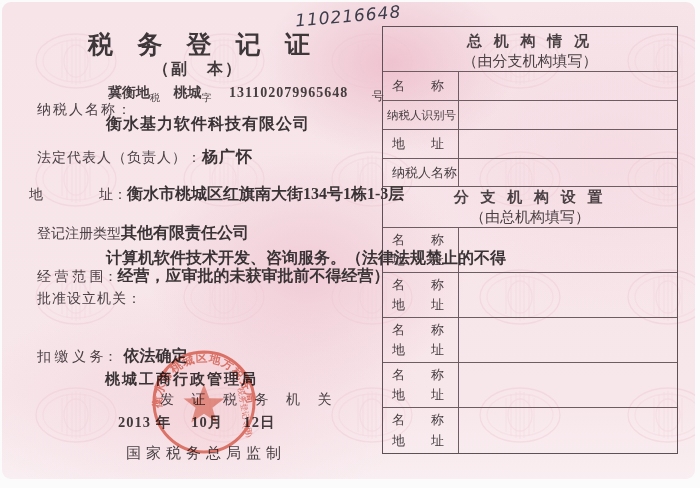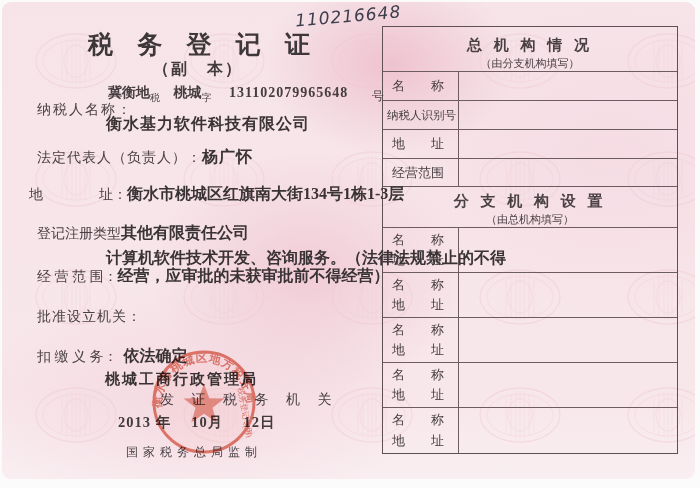--- a/index.html
+++ b/index.html
@@ -25,33 +25,33 @@
   .certline{left:106px;top:82px;font-size:14px;font-weight:bold;color:#453d3f;}
   .certline .sub{font-size:10px;vertical-align:-4px;font-weight:normal;}
   .certline .num{margin-left:14px;letter-spacing:1px;}
   .certline .suffix{margin-left:20px;font-size:12px;font-weight:normal;vertical-align:-3px;}
   .kai{color:#4b4145;font-weight:normal;}
   .val{font-weight:bold;color:#3a3335;}
   .fs14{font-size:14px;margin-left:11px;} .fs145{font-size:16px;text-align:center;}
   .bureau{left:103px;top:368px;font-size:15px;font-weight:bold;letter-spacing:2px;color:#3a3335;}
   .issuecap{left:158px;top:389px;font-size:14px;letter-spacing:7px;color:#473f42;}
   .dateline{left:116px;top:411px;font-size:14.5px;font-weight:bold;letter-spacing:1px;}
-  .producer{left:124px;top:442px;font-size:12px;letter-spacing:5px;color:#473f42;}
+  .producer{left:124px;top:442px;font-size:15px;letter-spacing:5px;color:#473f42;}
   
   .table{position:absolute;left:380px;top:24px;width:294px;height:426px;z-index:1;
          border:1.5px solid #5f5055;display:grid;
          grid-template-rows:44px 29px 29px 29px 28px 41px 45px 45px 45px 45px 1fr;
          background:transparent;color:#463e41;}
   .trow{border-top:1px solid #6d5d62;display:grid;grid-template-columns:76px 1fr;}
   .trow:first-child{border-top:none;}
   .thead{border-top:1px solid #6d5d62;display:flex;flex-direction:column;align-items:center;
          justify-content:flex-end;}
   .thead:first-child{border-top:none;}
   .thead .h1{font-size:15px;font-weight:bold;letter-spacing:4px;color:#4a4144;}
-  .thead .h2{font-size:11px;margin-top:1px;color:#4a4144;}
+  .thead .h2{font-size:15px;margin-top:1px;color:#4a4144;}
   .lblcell{display:flex;align-items:center;padding-left:9px;font-size:13px;
            border-right:1px solid #6d5d62;}
   .lblsmall{font-size:11.5px;padding-left:4px;letter-spacing:0;}
   .paircell{display:flex;flex-direction:column;justify-content:space-evenly;padding-left:9px;
             font-size:13px;border-right:1px solid #6d5d62;}
   .valcell{}
   
   .seal{position:absolute;left:148px;top:346px;z-index:3;opacity:.8;mix-blend-mode:multiply;}
 </style>
 </head>
@@ -99,21 +99,21 @@
 
   <div class="lefttext fs14" style="left:24px;top:221px;">
     <span class="kai">登记注册类型</span><span class="val fs145">其他有限责任公司</span>
   </div>
 
   <div class="lefttext val fs145" style="left:104px;top:246px;">计算机软件技术开发、咨询服务。（法律法规禁止的不得</div>
   <div class="lefttext fs14" style="left:24px;top:264px;">
     <span class="kai">经 营 范 围：</span><span class="val fs145">经营，应审批的未获审批前不得经营）</span>
   </div>
 
-  <div class="lefttext kai fs14" style="left:24px;top:306px;letter-spacing:1px;">批准设立机关：</div>
+  <div class="lefttext kai fs14" style="left:24px;top:288px;letter-spacing:1px;">批准设立机关：</div>
 
   <div class="lefttext fs14" style="left:24px;top:344px;">
     <span class="kai">扣 缴 义 务：</span><span class="val fs145" style="margin-left:6px;">依法确定</span>
   </div>
 
   <div class="lefttext bureau">桃城工商行政管理局</div>
   <div class="lefttext issuecap">发 证 税 务 机 关</div>
   <div class="lefttext dateline">2013 年　 10月 　12日</div>
   <div class="lefttext producer">国家税务总局监制</div>
 
@@ -143,21 +143,21 @@
     </div>
     <div class="trow">
       <div class="lblcell lblsmall">纳税人识别号</div>
       <div class="valcell"></div>
     </div>
     <div class="trow">
       <div class="lblcell">地　　址</div>
       <div class="valcell"></div>
     </div>
     <div class="trow">
-      <div class="lblcell">经营范围</div>
+      <div class="lblcell">纳税人名称</div>
       <div class="valcell"></div>
     </div>
 
     <div class="thead">
       <span class="h1">分 支 机 构 设 置</span>
       <span class="h2">（由总机构填写）</span>
     </div>
 
     <div class="trow">
       <div class="paircell">

